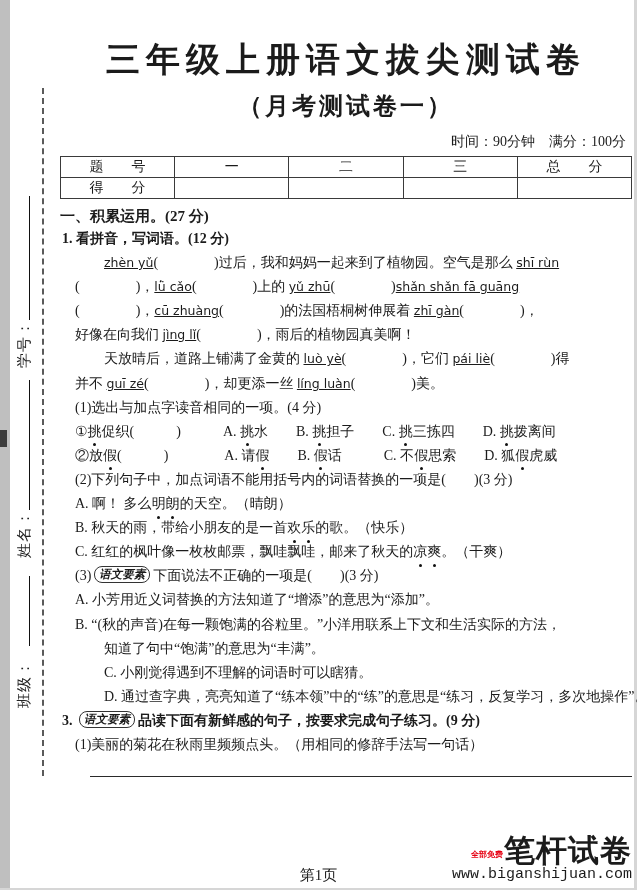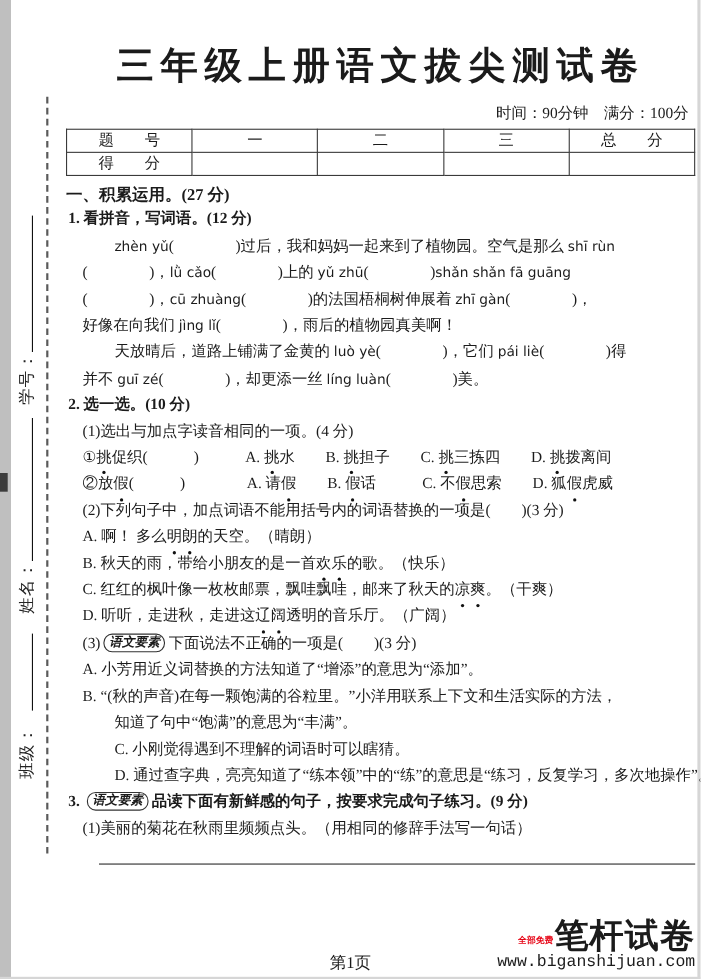--- a/index.html
+++ b/index.html
@@ -39,21 +39,21 @@
 
   .section-title { font-weight:bold; font-size:15px; margin-top:8px; }
 
   .lines { margin-top:1px; }
   .line { font-size:14px; line-height:24.1px; height:24.1px; white-space:nowrap; }
   .ind-0 { padding-left:2px; }
   .ind-1 { padding-left:15px; }
   .ind-2 { padding-left:44px; }
 
   .run-b  { font-weight:bold; }
-  .run-py { font-family:"DejaVu Sans",sans-serif; font-size:12.5px; }
+  .run-py { font-family:"DejaVu Sans",sans-serif; font-size:12.5px;text-decoration:underline; }
   .run-badge {
     display:inline-block; border:1.4px solid #333; border-radius:8px;
     font-size:11.5px; font-weight:bold; font-style:italic;
     padding:0 4px; margin:0 3px; line-height:15px; vertical-align:2px;text-align:right;
   }
   .em-ch { position:relative; display:inline-block; }
   .em-ch::after {
     content:""; position:absolute; left:50%; bottom:-2.5px;
     width:3px; height:3px; margin-left:-1.5px; border-radius:50%; background:#111;
   }
@@ -89,20 +89,21 @@
     <span class="mlabel">姓名：</span>
     <span class="mline mline-b"></span>
     <span class="mspace-d"></span>
     <span class="mlabel">学号：</span>
     <span class="mline mline-c"></span>
   </div>
 
   <div class="content">
 
     <div class="title">三年级上册语文拔尖测试卷</div>
+    <div class="subtitle">（月考测试卷一）</div>
     <div class="meta">时间：90分钟　满分：100分</div>
 
     <table class="score">
       <tbody>
           <tr>
         <td>题　　号</td>
         <td>一</td>
         <td>二</td>
         <td>三</td>
         <td>总　　分</td>
@@ -120,29 +121,27 @@
     <div class="section-title">一、积累运用。(27 分)</div>
 
     <div class="lines">
         <div class="line ind-0"><span class="run-b">1. 看拼音，写词语。(12 分)</span></div>
         <div class="line ind-2"><span class="run-py">zhèn yǔ</span><span class="run-plain">(　　　　)过后，我和妈妈一起来到了植物园。空气是那么 </span><span class="run-py">shī rùn</span></div>
         <div class="line ind-1"><span class="run-plain">(　　　　)，</span><span class="run-py">lǜ cǎo</span><span class="run-plain">(　　　　)上的 </span><span class="run-py">yǔ zhū</span><span class="run-plain">(　　　　)</span><span class="run-py">shǎn shǎn fā guāng</span></div>
         <div class="line ind-1"><span class="run-plain">(　　　　)，</span><span class="run-py">cū zhuàng</span><span class="run-plain">(　　　　)的法国梧桐树伸展着 </span><span class="run-py">zhī gàn</span><span class="run-plain">(　　　　)，</span></div>
         <div class="line ind-1"><span class="run-plain">好像在向我们 </span><span class="run-py">jìng lǐ</span><span class="run-plain">(　　　　)，雨后的植物园真美啊！</span></div>
         <div class="line ind-2"><span class="run-plain">天放晴后，道路上铺满了金黄的 </span><span class="run-py">luò yè</span><span class="run-plain">(　　　　)，它们 </span><span class="run-py">pái liè</span><span class="run-plain">(　　　　)得</span></div>
         <div class="line ind-1"><span class="run-plain">并不 </span><span class="run-py">guī zé</span><span class="run-plain">(　　　　)，却更添一丝 </span><span class="run-py">líng luàn</span><span class="run-plain">(　　　　)美。</span></div>
-        <div class="line ind-0"><span class="run-b">2. 选一选。(10 分)</span></div>
         <div class="line ind-1"><span class="run-plain">(1)选出与加点字读音相同的一项。(4 分)</span></div>
         <div class="line ind-1"><span class="run-plain">①</span><span class="em-ch">挑</span><span class="run-plain">促织(　　　)　　　A. </span><span class="em-ch">挑</span><span class="run-plain">水　　B. </span><span class="em-ch">挑</span><span class="run-plain">担子　　C. </span><span class="em-ch">挑</span><span class="run-plain">三拣四　　D. </span><span class="em-ch">挑</span><span class="run-plain">拨离间</span></div>
         <div class="line ind-1"><span class="run-plain">②放</span><span class="em-ch">假</span><span class="run-plain">(　　　)　　　　A. 请</span><span class="em-ch">假</span><span class="run-plain">　　B. </span><span class="em-ch">假</span><span class="run-plain">话　　　C. 不</span><span class="em-ch">假</span><span class="run-plain">思索　　D. 狐</span><span class="em-ch">假</span><span class="run-plain">虎威</span></div>
         <div class="line ind-1"><span class="run-plain">(2)下列句子中，加点词语不能用括号内的词语替换的一项是(　　)(3 分)</span></div>
         <div class="line ind-1"><span class="run-plain">A. 啊！ 多么</span><span class="em-ch">明</span><span class="em-ch">朗</span><span class="run-plain">的天空。（晴朗）</span></div>
         <div class="line ind-1"><span class="run-plain">B. 秋天的雨，带给小朋友的是一首</span><span class="em-ch">欢</span><span class="em-ch">乐</span><span class="run-plain">的歌。（快乐）</span></div>
         <div class="line ind-1"><span class="run-plain">C. 红红的枫叶像一枚枚邮票，飘哇飘哇，邮来了秋天的</span><span class="em-ch">凉</span><span class="em-ch">爽</span><span class="run-plain">。（干爽）</span></div>
-        <div class="line ind-1"><span class="run-plain">D. 听听，走进秋，走进这</span><span class="em-ch">辽</span><span class="em-ch">阔</span><span class="run-plain">透明的音乐厅。（广阔）</span></div>
         <div class="line ind-1"><span class="run-plain">(3)</span><span class="run-badge">语文要素</span><span class="run-plain">下面说法不正确的一项是(　　)(3 分)</span></div>
         <div class="line ind-1"><span class="run-plain">A. 小芳用近义词替换的方法知道了“增添”的意思为“添加”。</span></div>
         <div class="line ind-1"><span class="run-plain">B. “(秋的声音)在每一颗饱满的谷粒里。”小洋用联系上下文和生活实际的方法，</span></div>
         <div class="line ind-2"><span class="run-plain">知道了句中“饱满”的意思为“丰满”。</span></div>
         <div class="line ind-2"><span class="run-plain">C. 小刚觉得遇到不理解的词语时可以瞎猜。</span></div>
         <div class="line ind-2"><span class="run-plain">D. 通过查字典，亮亮知道了“练本领”中的“练”的意思是“练习，反复学习，多次地操作”。</span></div>
         <div class="line ind-0"><span class="run-b">3. </span><span class="run-badge">语文要素</span><span class="run-b">品读下面有新鲜感的句子，按要求完成句子练习。(9 分)</span></div>
         <div class="line ind-1"><span class="run-plain">(1)美丽的菊花在秋雨里频频点头。（用相同的修辞手法写一句话）</span></div>
       </div>
 

